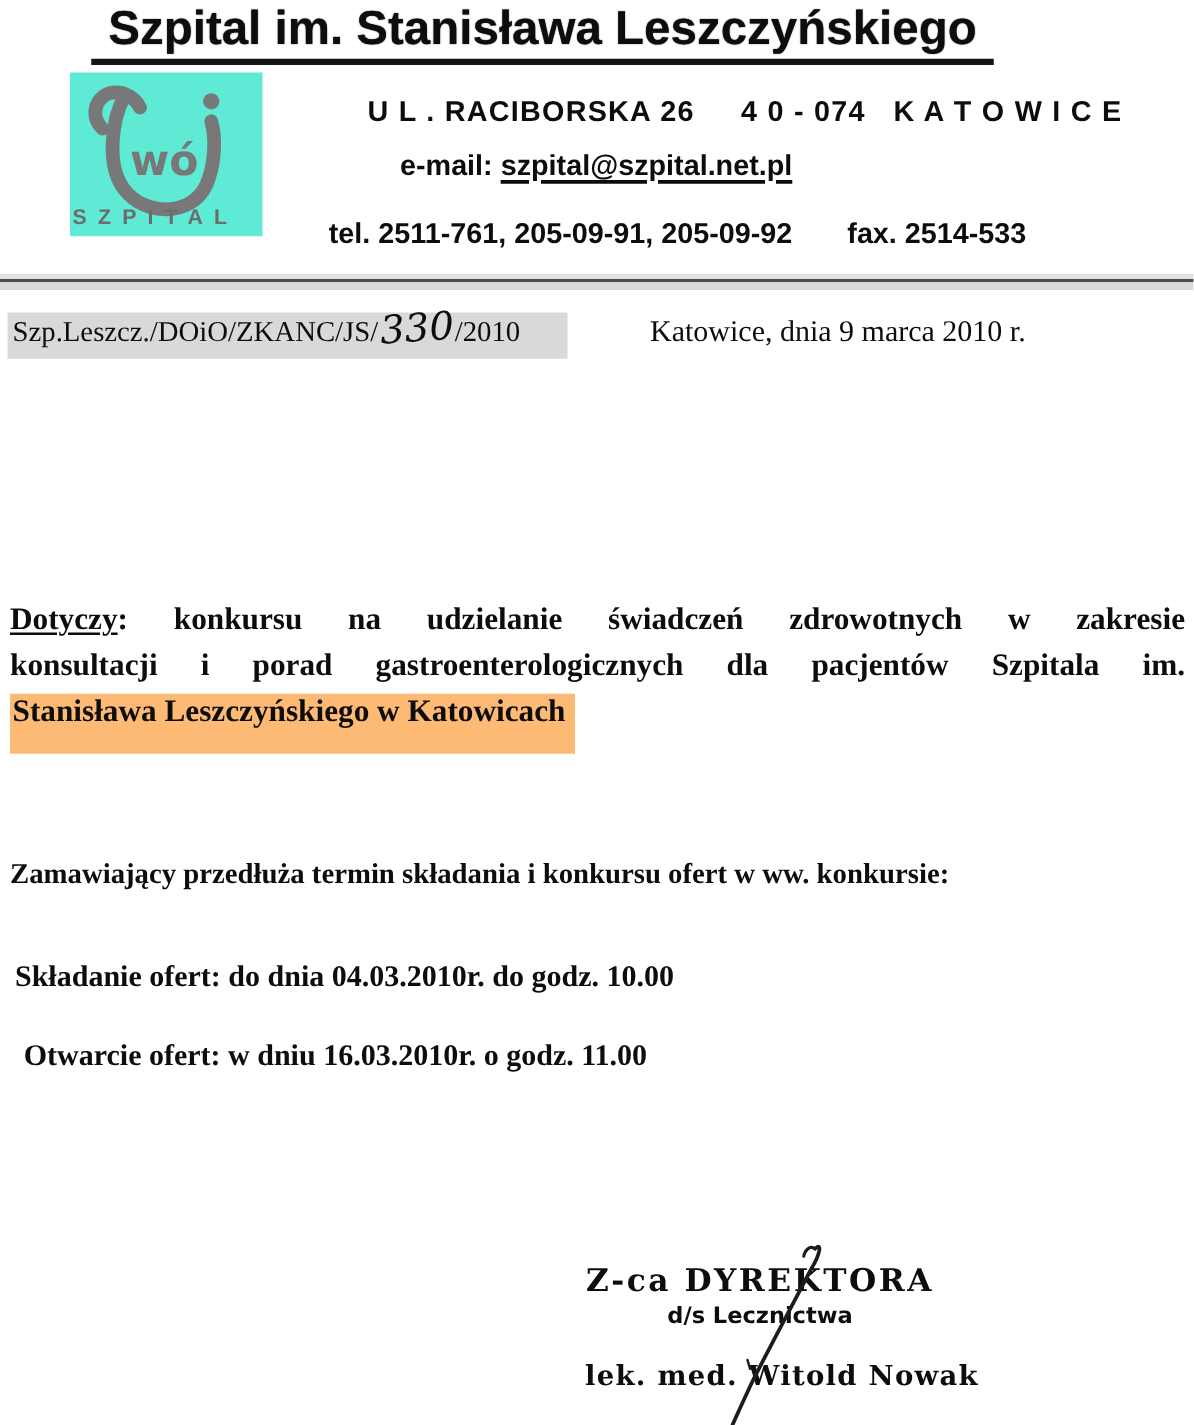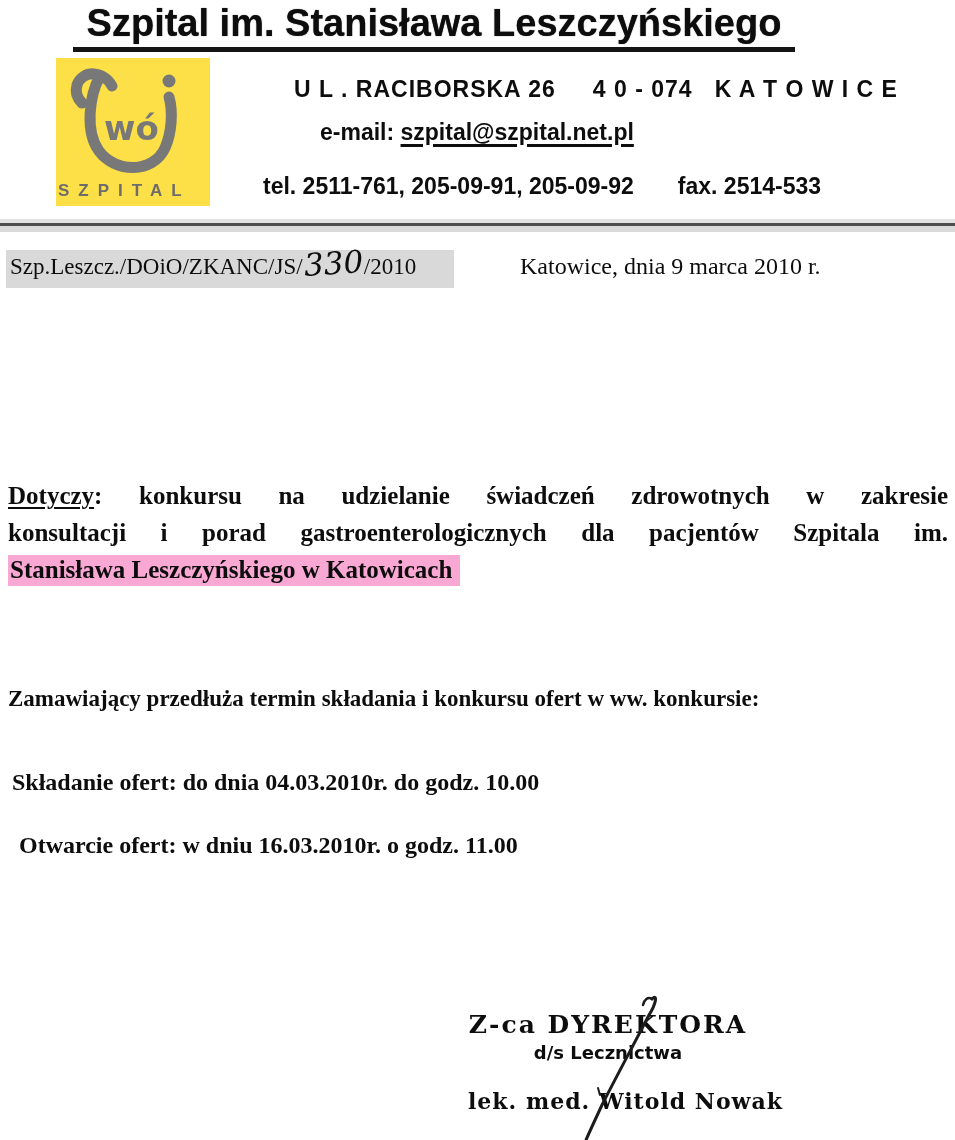--- a/index.html
+++ b/index.html
@@ -15,22 +15,22 @@
   .title-wrap{position:absolute;top:2px;left:0;width:868px;text-align:center;}
   .title-text{
     display:inline-block;
     font-family:"Liberation Sans", sans-serif;
     font-weight:bold;font-size:38px;line-height:42px;
     border-bottom:5px solid #141414;
     padding:0 14px 3px 14px;
     text-shadow:0 0 1px #3a3a3a;
   }
   .logo-box{
-    position:absolute;left:56px;top:58px;width:154px;height:148px;
-    background:#fde047;
+    position:absolute;left:56px;top:58px;width:154px;height:131px;
+    background:#5eead4;
   }
   .logo-svg{position:absolute;left:0;top:2px;}
   .logo-caption{
     position:absolute;left:2px;bottom:5px;
     font-family:Liberation Sans, sans-serif;
     font-weight:bold;font-size:17px;letter-spacing:9px;
     color:#6c6c6c;white-space:nowrap;
   }
   .contact-line{
     position:absolute;
@@ -62,21 +62,21 @@
     margin:0 1px;
   }
   .place-date{position:absolute;left:520px;top:253px;font-size:24px;}
   
   .subject{
     position:absolute;left:8px;top:477px;width:940px;
     font-weight:bold;font-size:25px;line-height:37px;
   }
   .jline{text-align:justify;text-align-last:justify;}
   .subject-label{text-decoration:underline;text-decoration-thickness:2px;text-underline-offset:3px;}
-  .hl{background:#f9a8d4;padding:1px 8px 3px 2px;}
+  .hl{background:#fdba74;padding:1px 8px 20px 2px;}
   
   .announcement{position:absolute;left:8px;top:686px;font-weight:bold;font-size:23px;}
   .deadline-1{position:absolute;left:12px;top:769px;font-weight:bold;font-size:24px;}
   .deadline-2{position:absolute;left:19px;top:832px;font-weight:bold;font-size:24px;}
   
   .sig-block{position:absolute;left:468px;top:1010px;width:280px;text-align:center;}
   .sig-role1{
     font-family:"DejaVu Serif", serif;font-weight:bold;
     font-size:25px;letter-spacing:2px;white-space:nowrap;
   }

